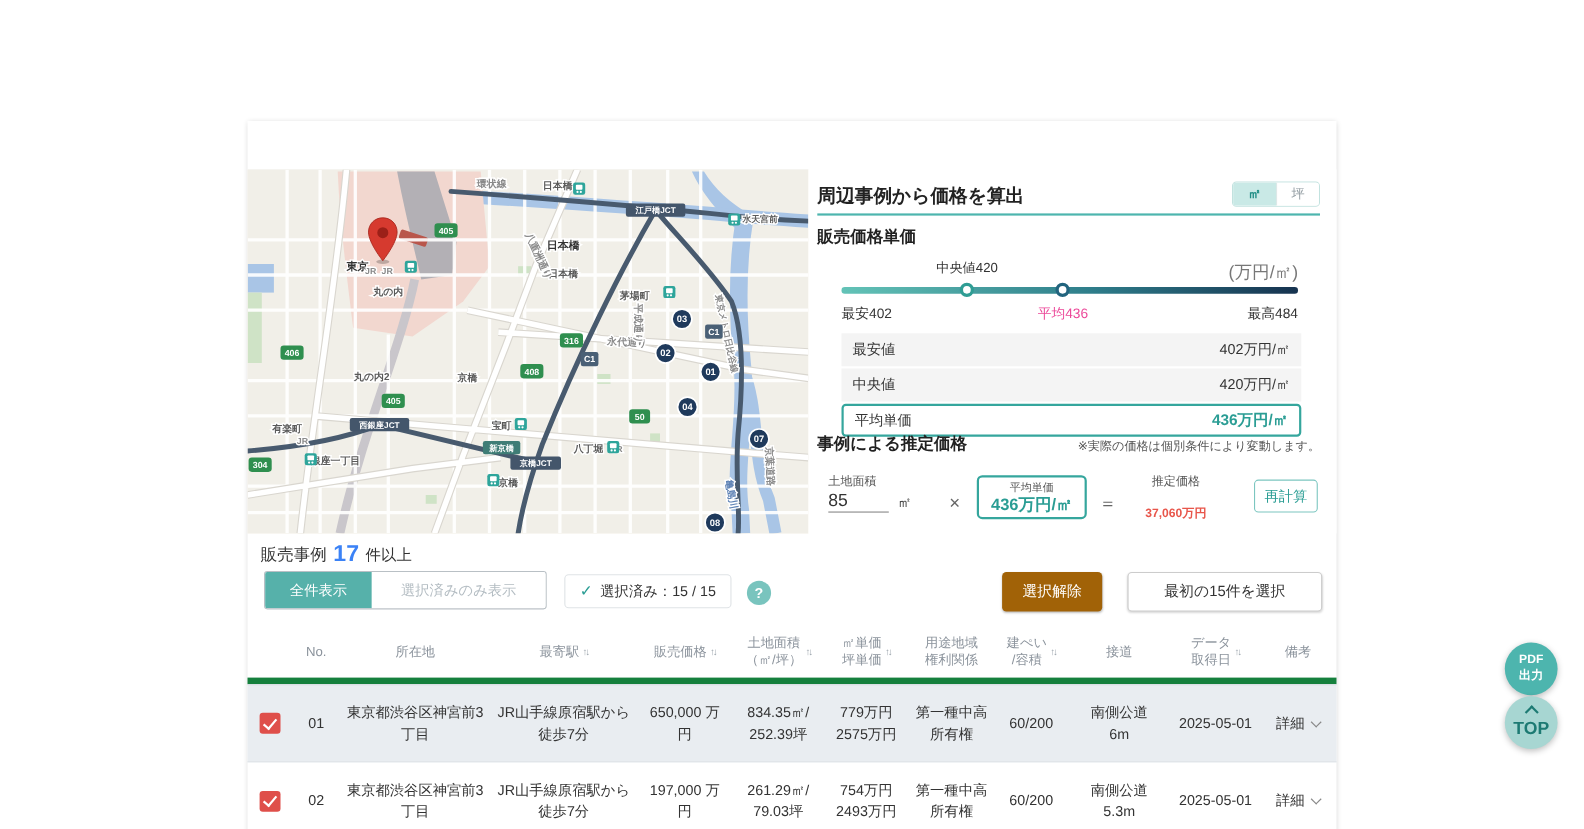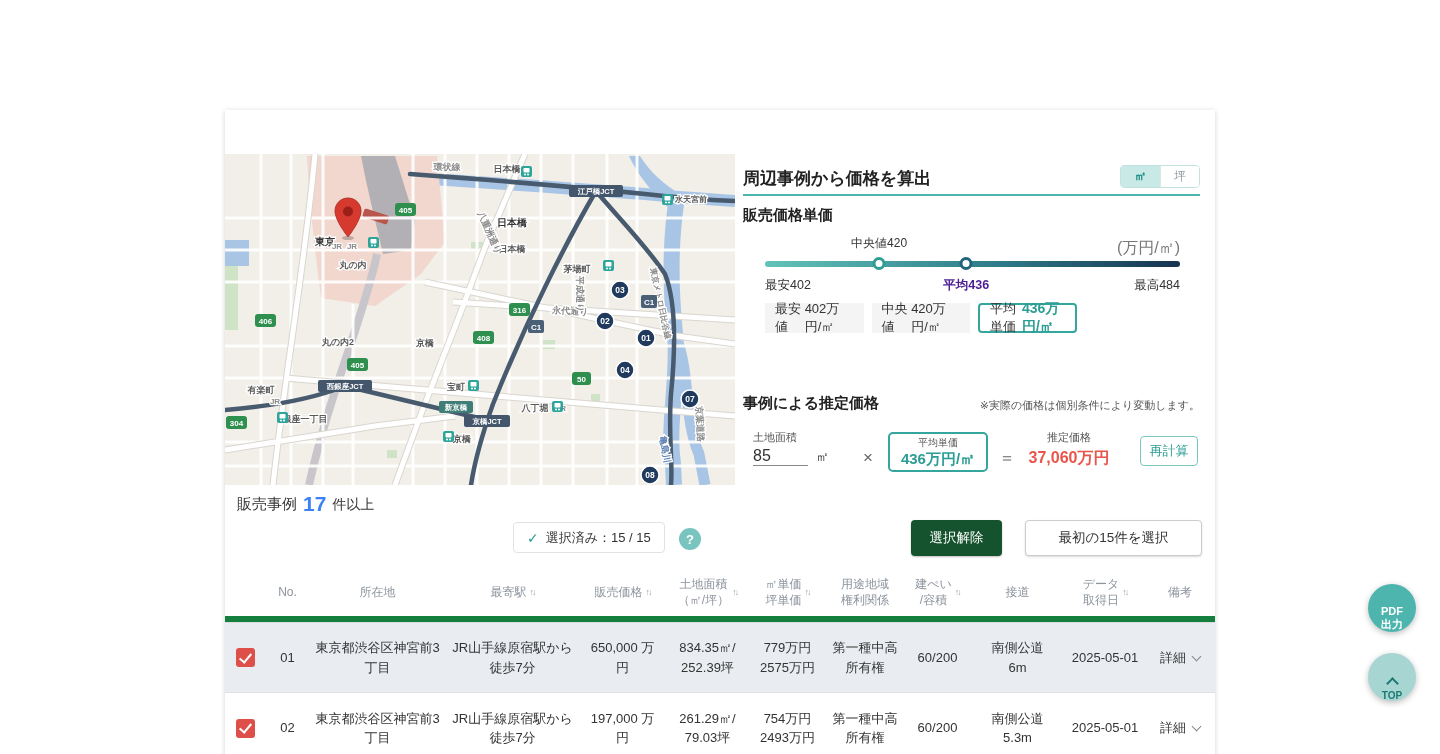--- a/index.html
+++ b/index.html
@@ -34,63 +34,63 @@
 .median-top{position:absolute;left:27.5%;top:1px;transform:translateX(-50%);font-size:12px;color:#333}
 .unit-note{position:absolute;right:0;top:4px;font-size:16px;color:#777}
 .track{position:absolute;left:0;right:0;top:27px;height:6px;border-radius:3px;
   background:linear-gradient(90deg,#63c3b7,#2e7d8a 55%,#16324f)}
 .dot{position:absolute;top:23px;width:13px;height:13px;border-radius:50%;background:#fff;
   transform:translateX(-50%);cursor:pointer}
 .dot-median{left:27.5%;border:3px solid #2f9d94}
 .dot-avg{left:48.5%;border:3px solid #22647e}
 .lab{position:absolute;top:43px;font-size:12.5px;color:#333}
 .lab-min{left:0}.lab-max{right:0}
-.lab-avg{left:48.5%;transform:translateX(-50%);color:#4c1d95;font-weight:bold}
+.lab-avg{left:48.5%;transform:translateX(-50%);color:#ec4899;font-weight:normal}
 .stats{position:absolute;left:30px;top:149px;width:418px;display:grid;
-  grid-template-columns:1fr 1fr 1fr 1fr;gap:2px 8px}
+  grid-template-columns:1fr;gap:2px 8px}
 .stat{height:30px;background:#f4f4f4;display:flex;align-items:center;justify-content:space-between;
   padding:0 10px;font-size:13px;color:#333}
 .stat .v{font-size:13px}
 .stat-hl{background:#fff;border:2px solid #35a69d;border-radius:4px}
 .stat-hl .v{color:#2a9d94;font-weight:bold;font-size:14px}
 .est-note{position:absolute;right:15px;top:244px;font-size:11px;color:#555}
 .formula{position:absolute;left:8px;right:15px;top:272px;height:52px}
 .f-area{position:absolute;left:10px;top:4px;width:86px}
 .f-label{font-size:11px;color:#555}
 .f-input-row{display:flex;align-items:flex-end;margin-top:2px}
 .f-input{width:55px;border:none;border-bottom:1px solid #888;font-size:16px;color:#333;
   font-family:inherit;outline:none;background:transparent}
 .f-unit{font-size:13px;margin-left:8px;color:#333}
 .f-times{position:absolute;left:120px;top:22px;font-size:17px;color:#666}
 .f-box{position:absolute;left:145px;top:6px;width:100px;height:40px;border:2px solid #35a69d;
   border-radius:5px;background:#fff;display:flex;flex-direction:column;align-items:center;justify-content:center}
 .f-box .f-label{font-size:10px}
 .f-val{font-size:15px;font-weight:bold;color:#2a9d94}
 .f-eq{position:absolute;left:256px;top:22px;font-size:16px;color:#666}
 .f-result{position:absolute;left:276px;top:4px;width:100px;text-align:center}
-.f-result-val{font-size:16px;font-weight:bold;color:#e8554a;margin-top:3px;white-space:nowrap}
+.f-result-val{font-size:11px;font-weight:bold;color:#e8554a;margin-top:14px;white-space:nowrap}
 .recalc{position:absolute;right:2px;top:10px;width:58px;height:30px;background:#fff;
   border:1px solid #7cc6c0;border-radius:4px;color:#2a9d94;font-size:13px;cursor:pointer;
   display:flex;align-items:center;justify-content:center}
 
 .listings{position:absolute;left:0;top:375px;width:990px;height:300px}
 .count-line{position:absolute;left:12px;top:8px;font-size:15px;color:#333;display:flex;align-items:flex-end;gap:4px}
 .count-num{font-size:21px;font-weight:bold;color:#3b82f6;line-height:1;margin:0 2px}
 .seg{position:absolute;left:15px;top:34px;display:flex;border:1px solid #b9c0c5;border-radius:3px;
   overflow:hidden;height:35px}
 .seg-all{width:97px;background:#56b1aa;color:#fff;font-size:13px;display:flex;align-items:center;
   justify-content:center;cursor:pointer}
 .seg-sel{width:158px;background:#fff;color:#b3bcc2;font-size:13px;display:flex;align-items:center;
   justify-content:center;cursor:pointer}
 .selbox{position:absolute;left:288px;top:37px;height:31px;padding:0 13px;border:1px solid #dfe3e6;
   border-radius:4px;display:flex;align-items:center;gap:7px;font-size:13px;color:#333;background:#fff}
 .selcheck{color:#2a9d94;font-weight:bold;font-size:14px}
 .help{position:absolute;left:454px;top:43px;width:22px;height:22px;border-radius:50%;background:#79c4be;
   color:#fff;font-size:13px;font-weight:bold;display:flex;align-items:center;justify-content:center;cursor:pointer}
-.btn-deselect{position:absolute;left:686px;top:35px;width:91px;height:36px;background:#14532d;color:#fff;
+.btn-deselect{position:absolute;left:686px;top:35px;width:91px;height:36px;background:#a16207;color:#fff;
   border:none;border-radius:4px;font-size:13.5px;cursor:pointer;box-shadow:0 1px 2px rgba(0,0,0,.25);
   font-family:inherit}
 .btn-select15{position:absolute;left:800px;top:35px;width:177px;height:36px;background:#fff;color:#333;
   border:1px solid #ccc;border-radius:4px;font-size:13.5px;cursor:pointer;box-shadow:0 1px 2px rgba(0,0,0,.15);
   font-family:inherit}
 .tbl{position:absolute;left:0;top:85px;width:990px}
 .gridrow{display:grid;grid-template-columns:40px 45px 135px 135px 85px 85px 75px 80px 65px 95px 80px 70px}
 .thead{height:52px;align-items:center;border-bottom:6px solid #15803d;font-size:12px;color:#8b939c}
 .th{display:flex;align-items:center;justify-content:center;gap:3px;text-align:center;line-height:1.3}
 .sort{font-size:9px;letter-spacing:-2px;color:#9aa3ab;cursor:pointer}
@@ -99,23 +99,23 @@
 .trow-selected{background:#e9edf1;border-top:1px solid #d7dce1}
 .cell{padding:0 5px}
 .cb{width:19px;height:19px;background:#df4f4a;border-radius:3px;margin:0 auto;position:relative;cursor:pointer}
 .cb::after{content:"";position:absolute;left:6.5px;top:2.5px;width:5px;height:10px;
   border:solid #fff;border-width:0 2.5px 2.5px 0;transform:rotate(40deg)}
 .detail{cursor:pointer;white-space:nowrap}
 .chev{display:inline-block;width:7px;height:7px;border-right:1.5px solid #888;border-bottom:1.5px solid #888;
   transform:rotate(45deg);margin-left:7px;vertical-align:2px}
 
 .fab{position:absolute;width:48px;height:48px;border-radius:50%;display:flex;flex-direction:column;
-  align-items:center;justify-content:flex-end;box-shadow:0 2px 6px rgba(0,0,0,.25);font-weight:bold;cursor:pointer}
+  align-items:center;justify-content:center;box-shadow:0 2px 6px rgba(0,0,0,.25);font-weight:bold;cursor:pointer}
 .fab-pdf{left:1368px;top:584px;background:#4db5ae;color:#fff;font-size:11px;line-height:1.25}
-.fab-top{left:1368px;top:653px;background:#a7d6d2;color:#1d7a73;font-size:10px}
+.fab-top{left:1368px;top:633px;background:#a7d6d2;color:#1d7a73;font-size:16px}
 .chev-up{width:9px;height:9px;border-left:2.5px solid #1d7a73;border-top:2.5px solid #1d7a73;
   transform:rotate(45deg);margin-bottom:2px}
 </style>
 </head>
 <body>
 
 <div class="page">
   <div class="card">
 
 
@@ -395,20 +395,24 @@
       </div>
     </div>
 
     <div class="listings">
       <div class="count-line">
         <span>販売事例</span>
         <span class="count-num">17</span>
         <span style="font-size:14px">件以上</span>
       </div>
 
+      <div class="seg">
+        <div class="seg-all">全件表示</div>
+        <div class="seg-sel">選択済みのみ表示</div>
+      </div>
 
       <div class="selbox">
         <span class="selcheck">✓</span>
         <span>選択済み：15 / 15</span>
       </div>
       <div class="help">?</div>
 
       <button class="btn-deselect">選択解除</button>
       <button class="btn-select15">最初の15件を選択</button>
 

